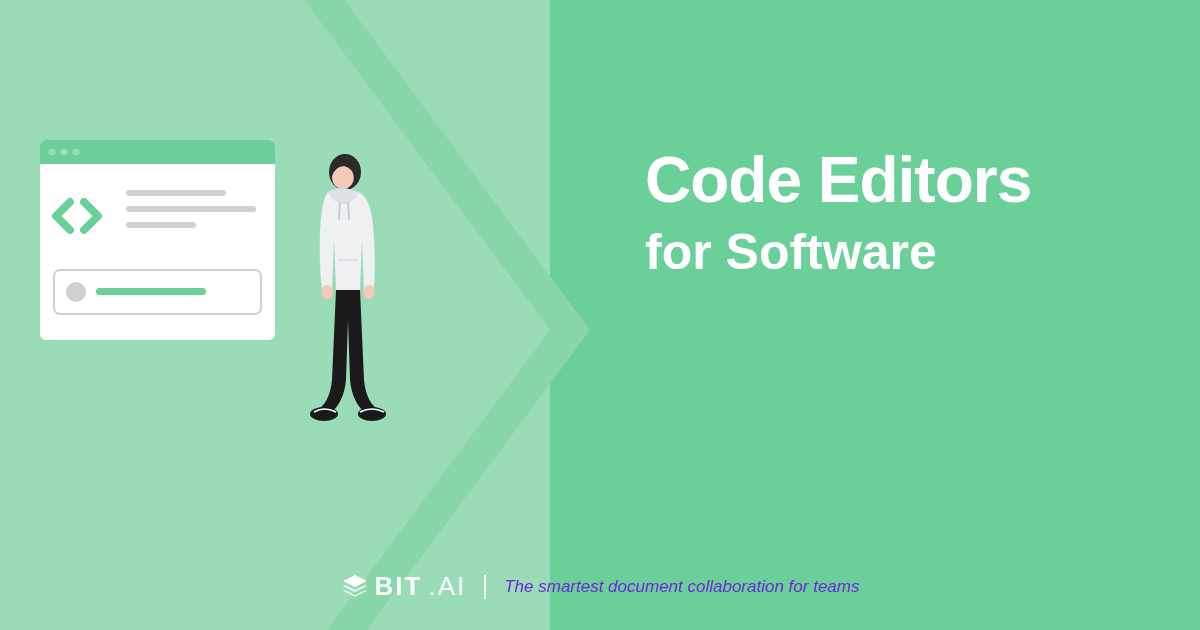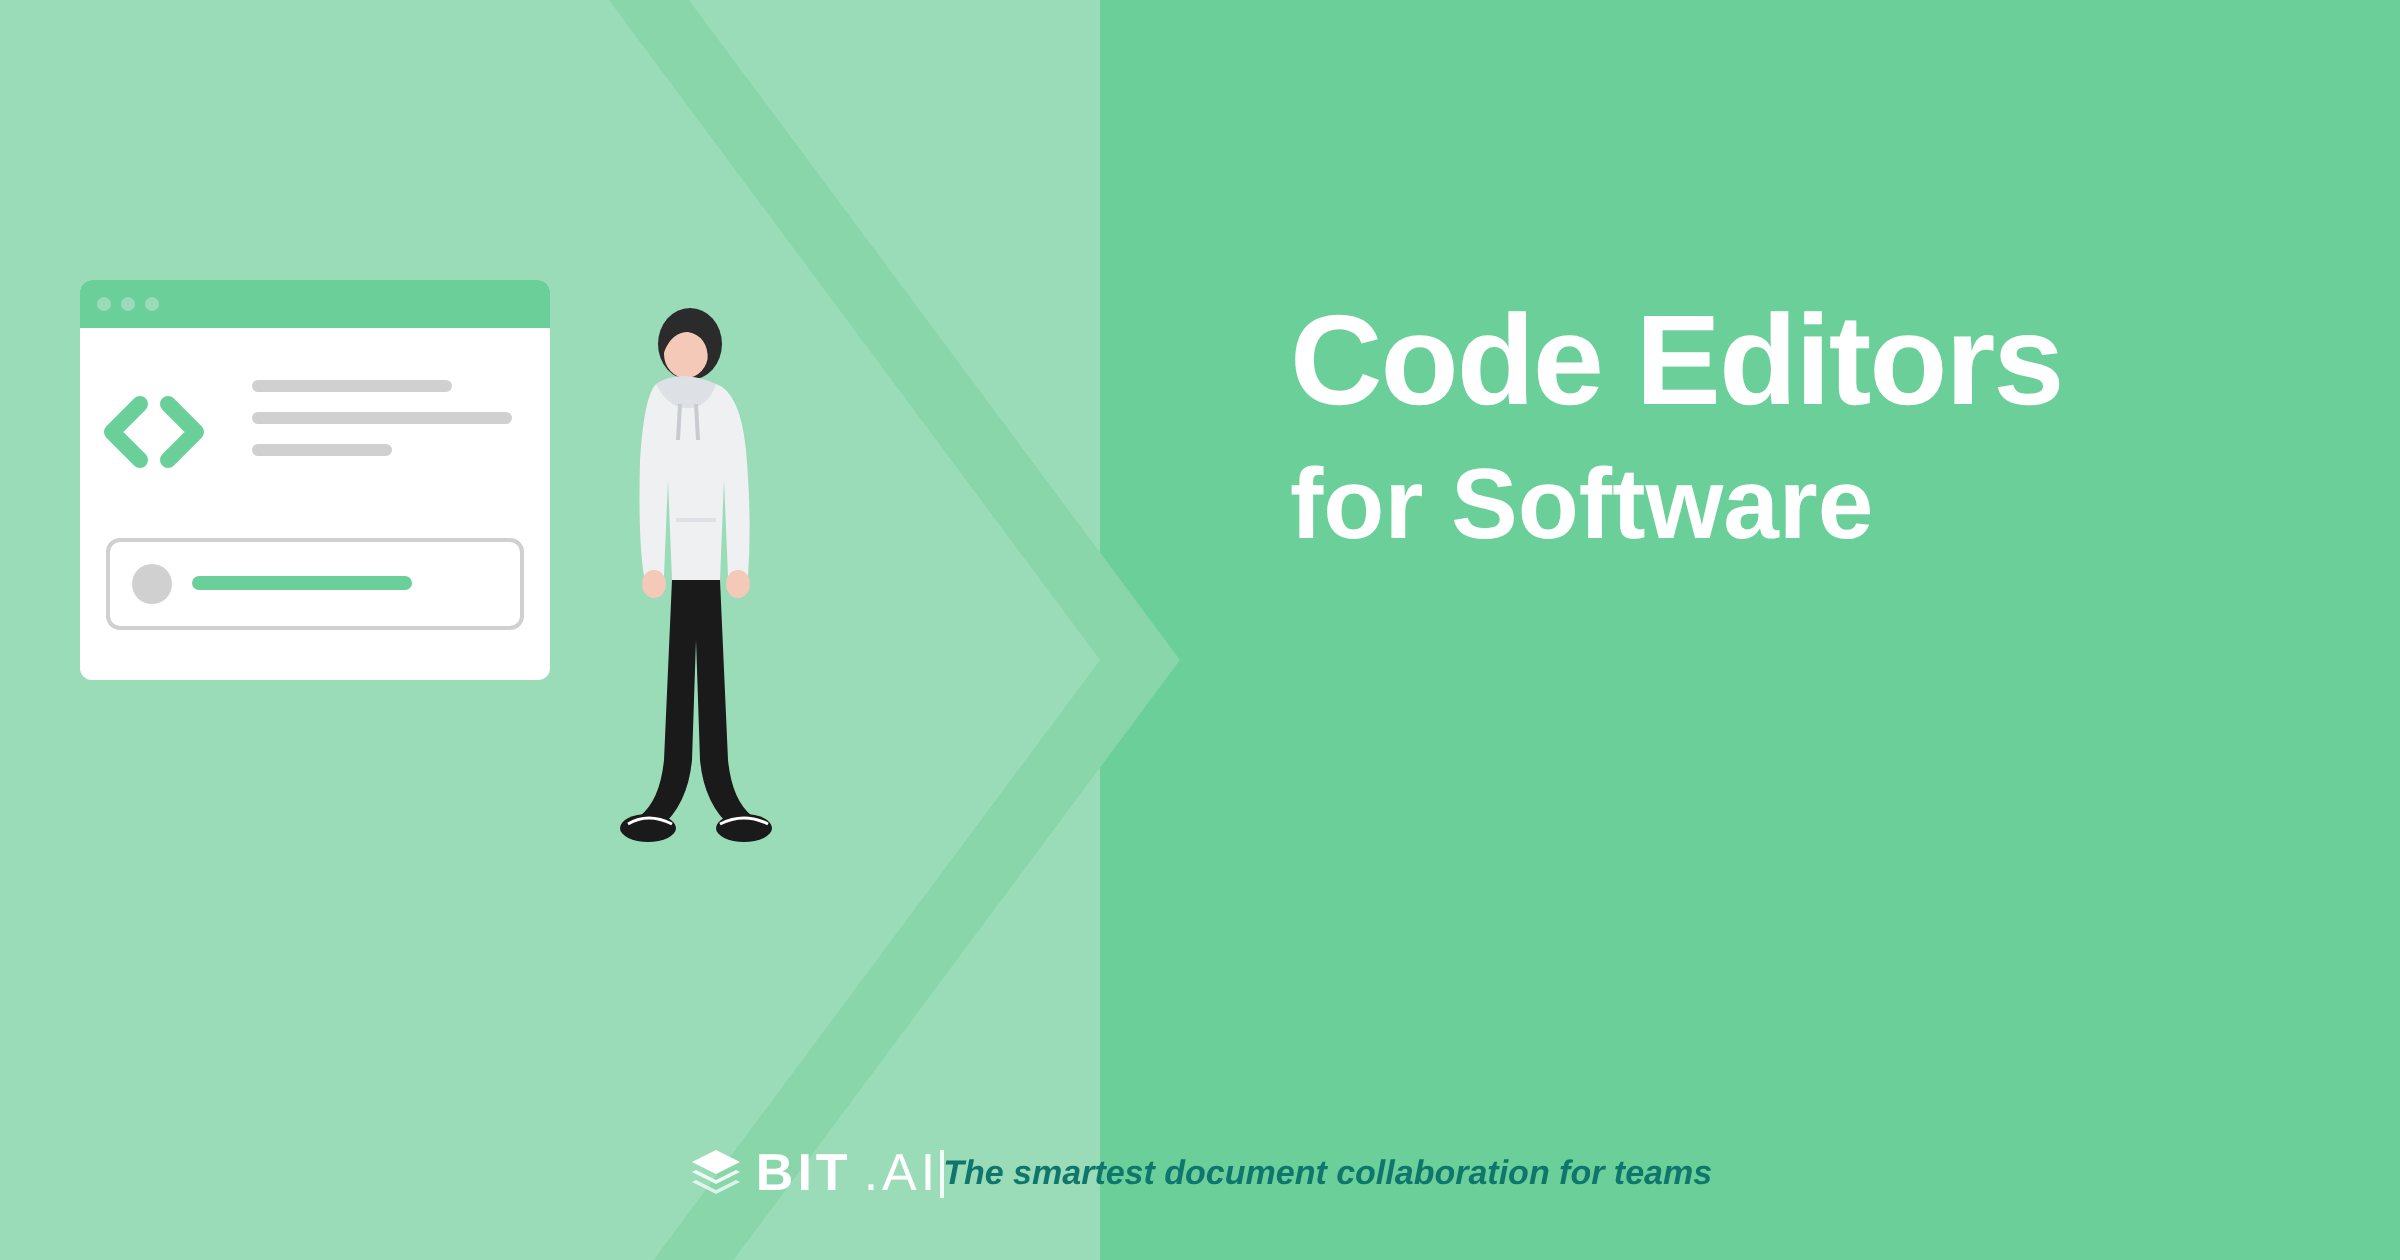--- a/index.html
+++ b/index.html
@@ -64,20 +64,21 @@
       margin-top: 6px;
     }
     .footer {
       position: absolute;
       bottom: 28px;
       left: 0;
       width: 100%;
       display: flex;
       align-items: center;
       justify-content: center;
+      gap: 18px;
       z-index: 5;
     }
     .brand {
       display: flex;
       align-items: center;
       gap: 6px;
       color: #ffffff;
     }
     .brand-text {
       font-size: 26px;
@@ -89,24 +90,24 @@
       font-weight: 300;
       letter-spacing: 2px;
     }
     .divider {
       width: 2px;
       height: 24px;
       background: #ffffff;
       opacity: 0.9;
     }
     .tagline {
-      color: #0f766e;
+      color: #6d28d9;
       font-size: 17px;
       font-style: italic;
-      font-weight: 700;
+      font-weight: 400;
     }
     .scene {
       position: absolute;
       top: 130px;
       left: 40px;
       width: 400px;
       height: 320px;
       z-index: 4;
     }
   </style>

